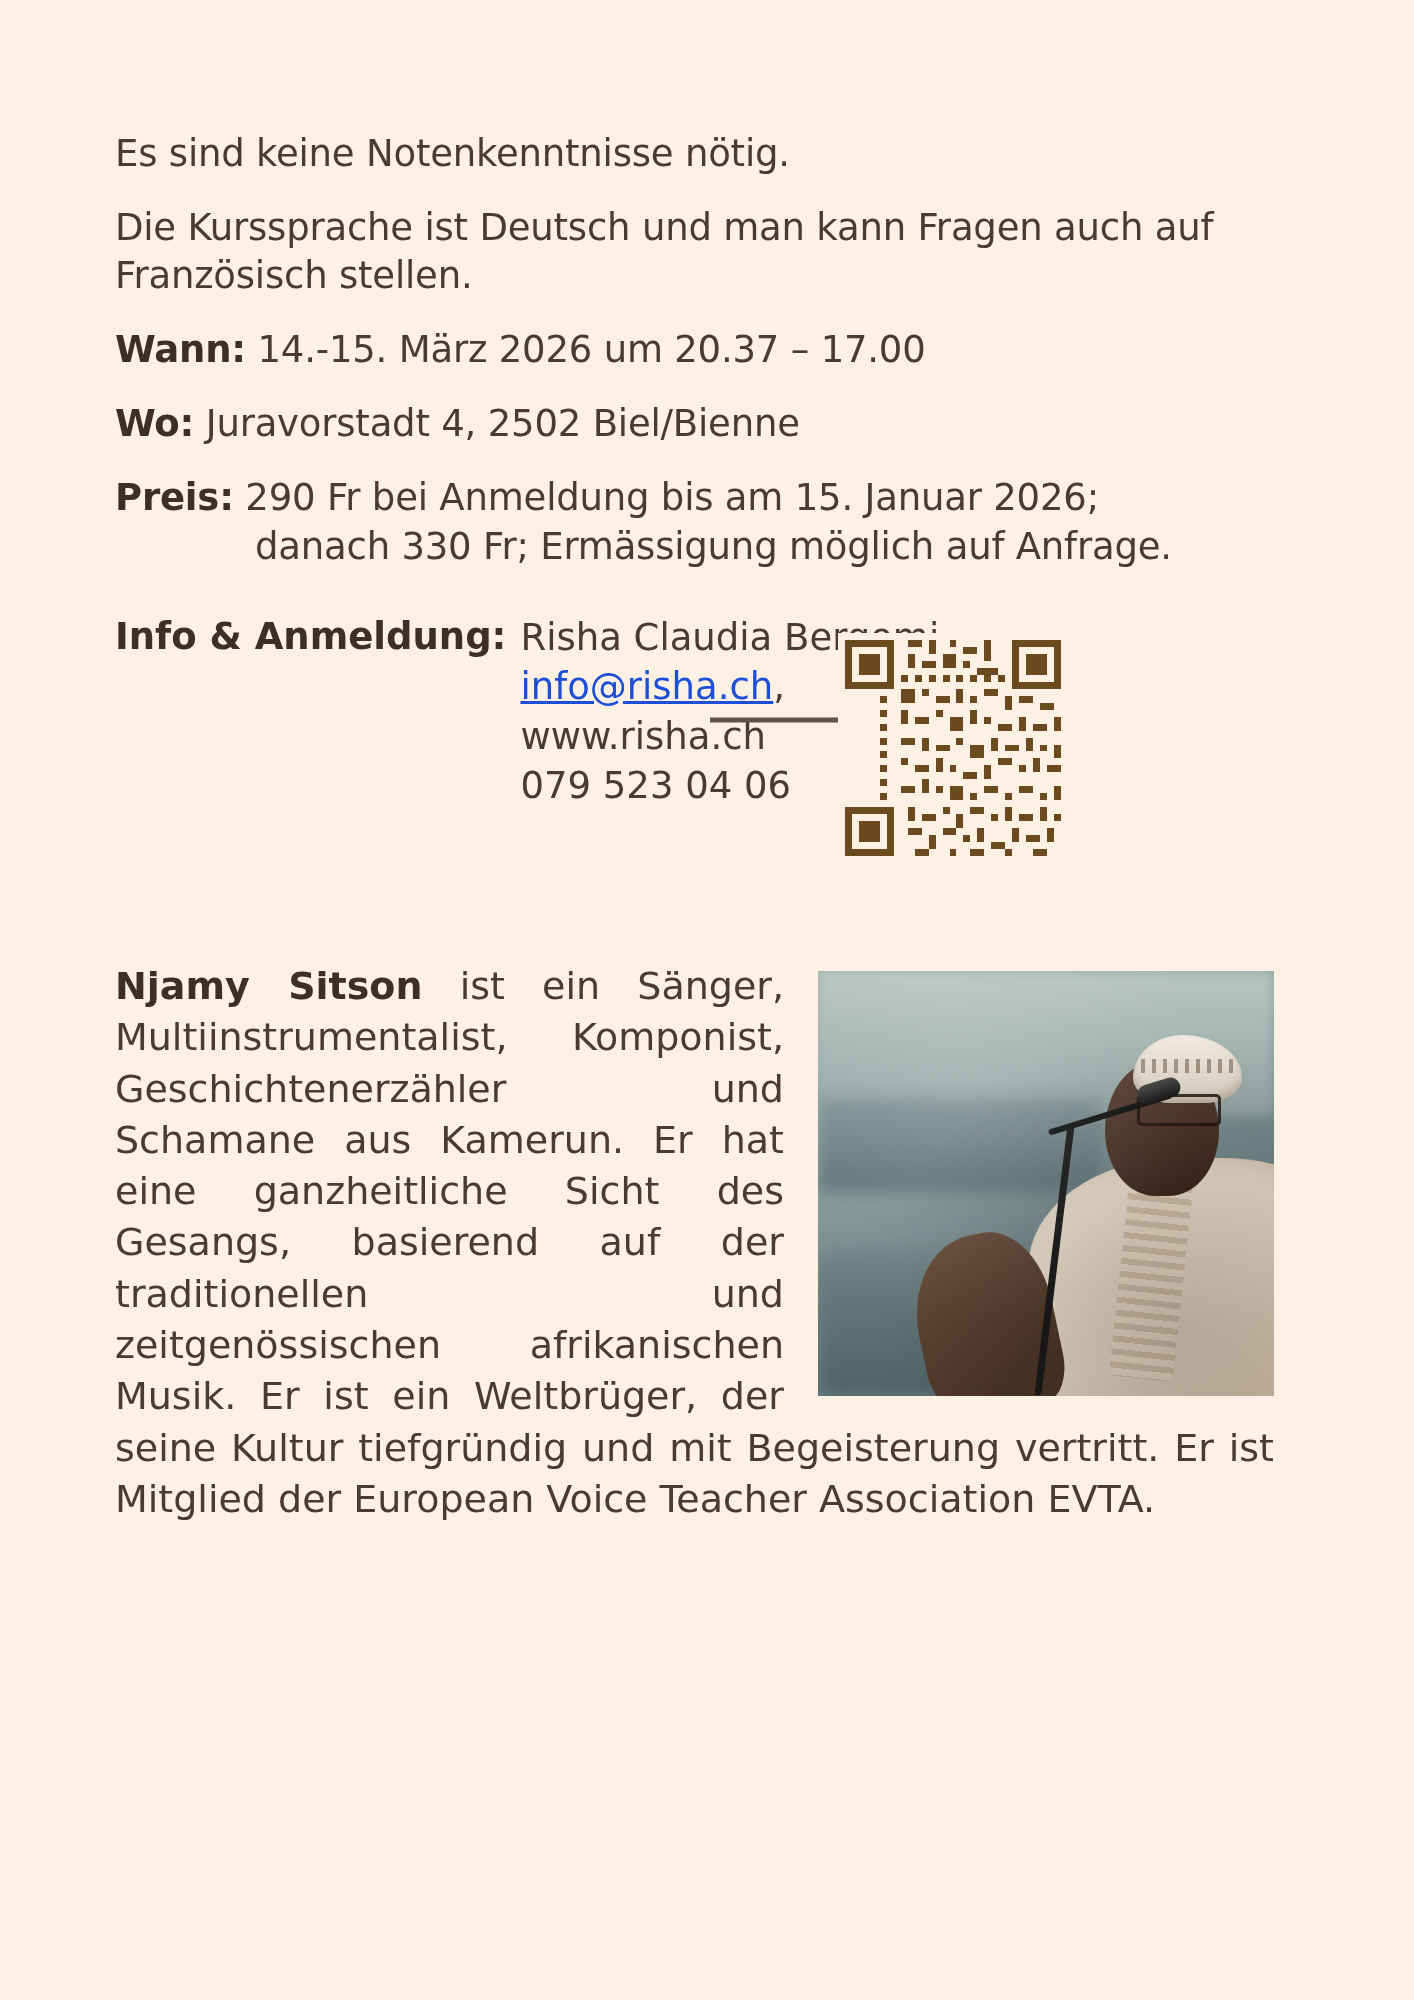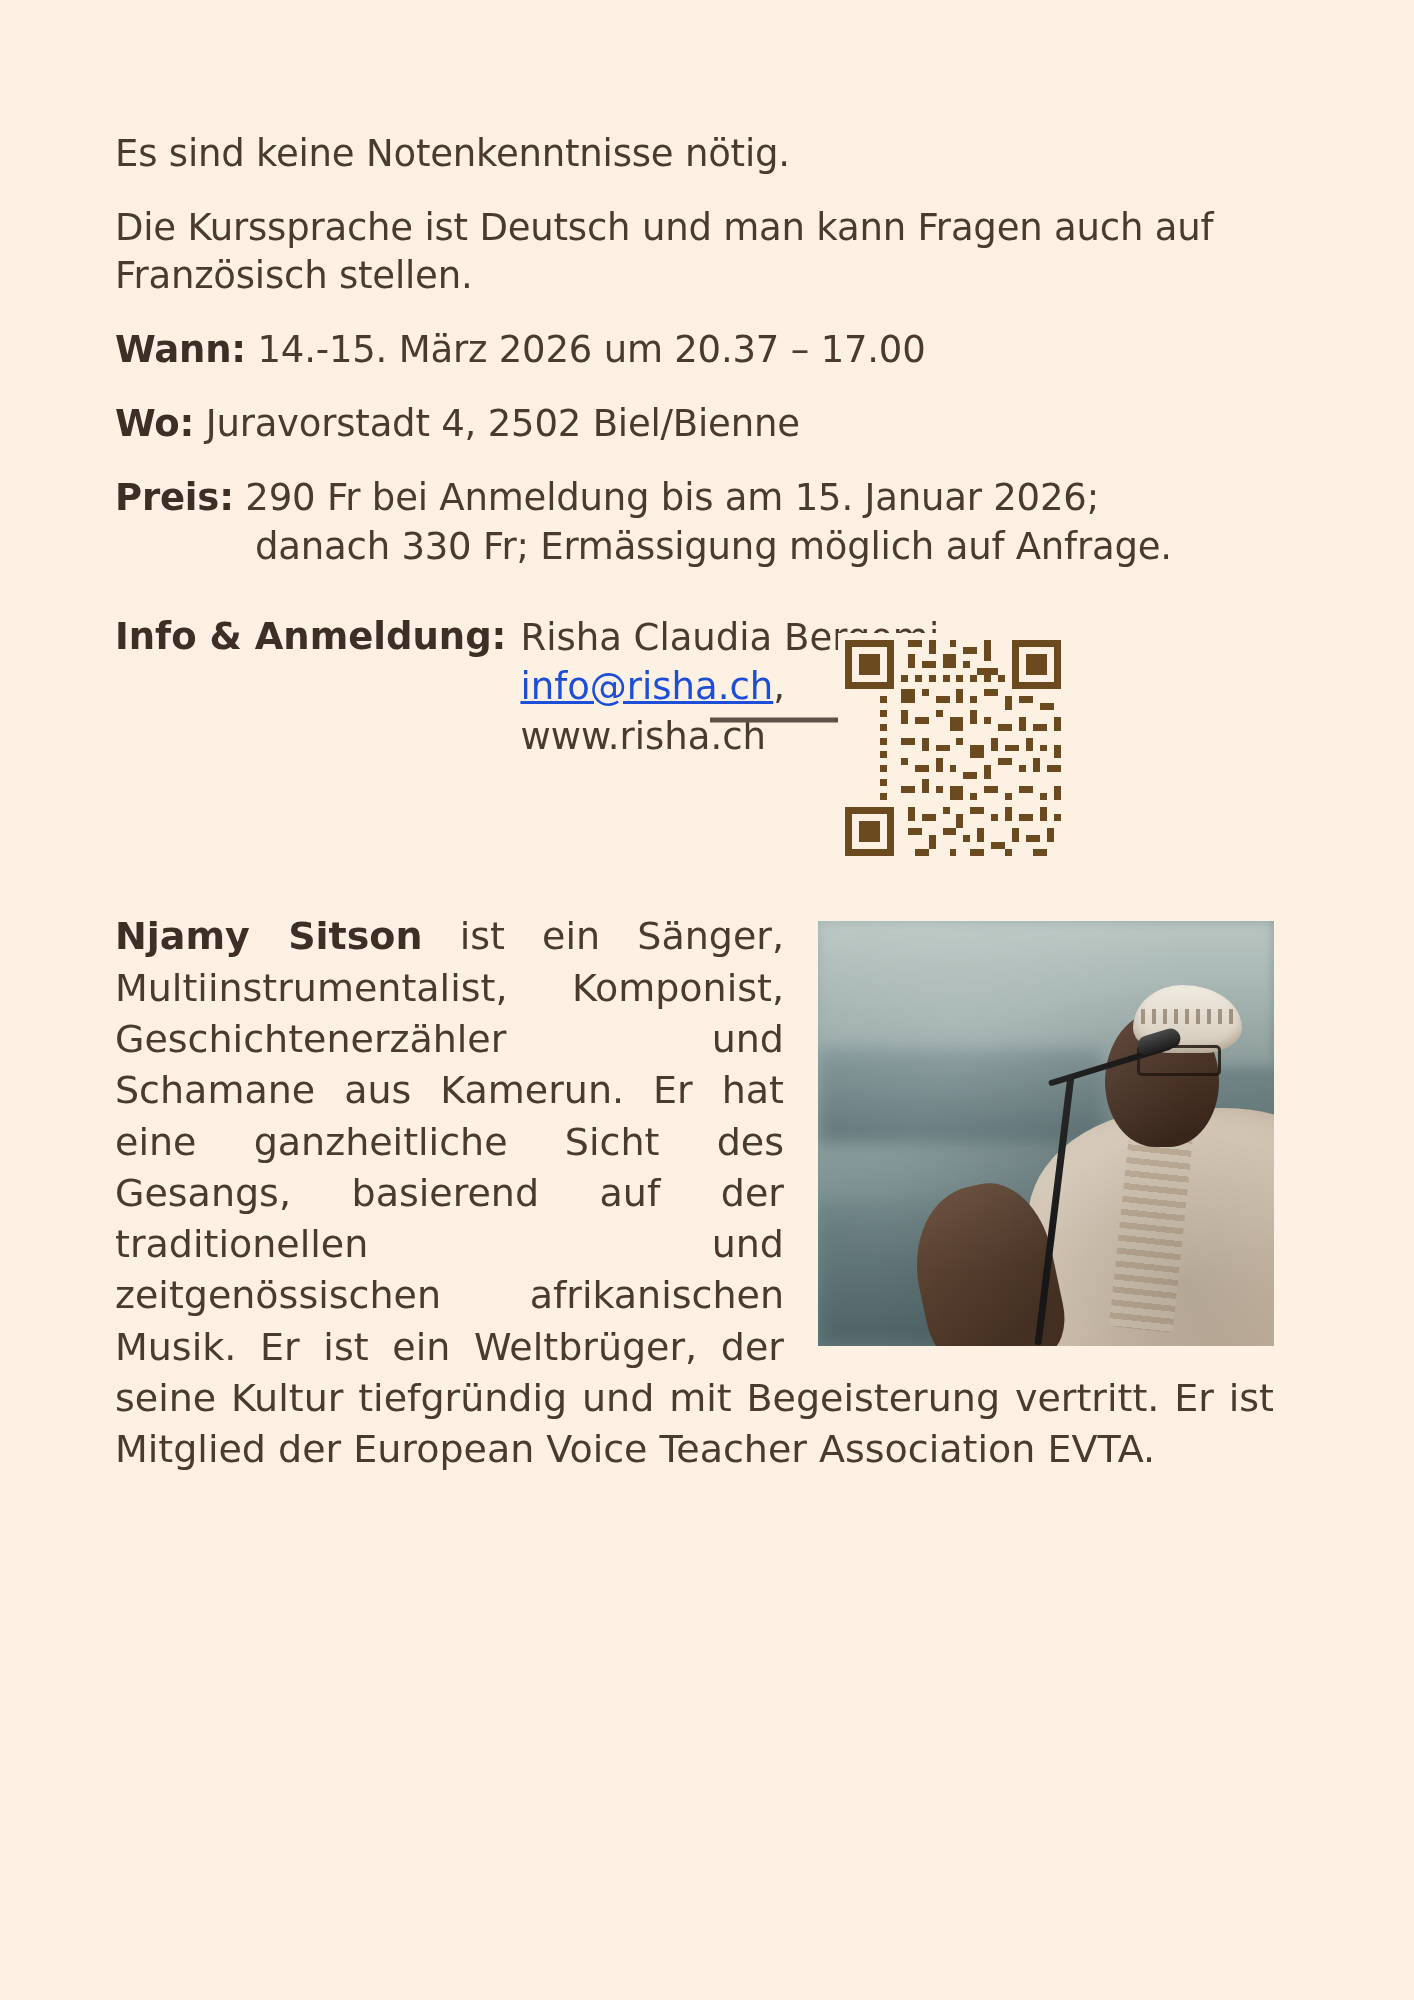--- a/index.html
+++ b/index.html
@@ -295,20 +295,21 @@
     <span class="indent-line">danach 330 Fr; Ermässigung möglich auf Anfrage.</span>
   </p>
 
   <div class="info-block">
     <div class="info-row">
       <span class="info-label">Info &amp; Anmeldung:</span>
       <div class="info-lines">
         <div>Risha Claudia Bergomi,</div>
         <div><span class="email-link">info@risha.ch</span><span>,</span></div>
         <div>www.risha.ch</div>
+        <div>079 523 04 06</div>
       </div>
     </div>
 
     <svg class="qr-arrow" viewBox="0 0 185 30">
       <path d="M0 15 H150" stroke="#5f5248" stroke-width="5" fill="none"></path>
       <path d="M148 3 L178 15 L148 27 Z" fill="none" stroke="#5f5248" stroke-width="5" stroke-linejoin="round"></path>
     </svg>
 
     <div class="qr-wrap">
       <svg class="qr" viewBox="0 0 33 33" shape-rendering="crispEdges">

